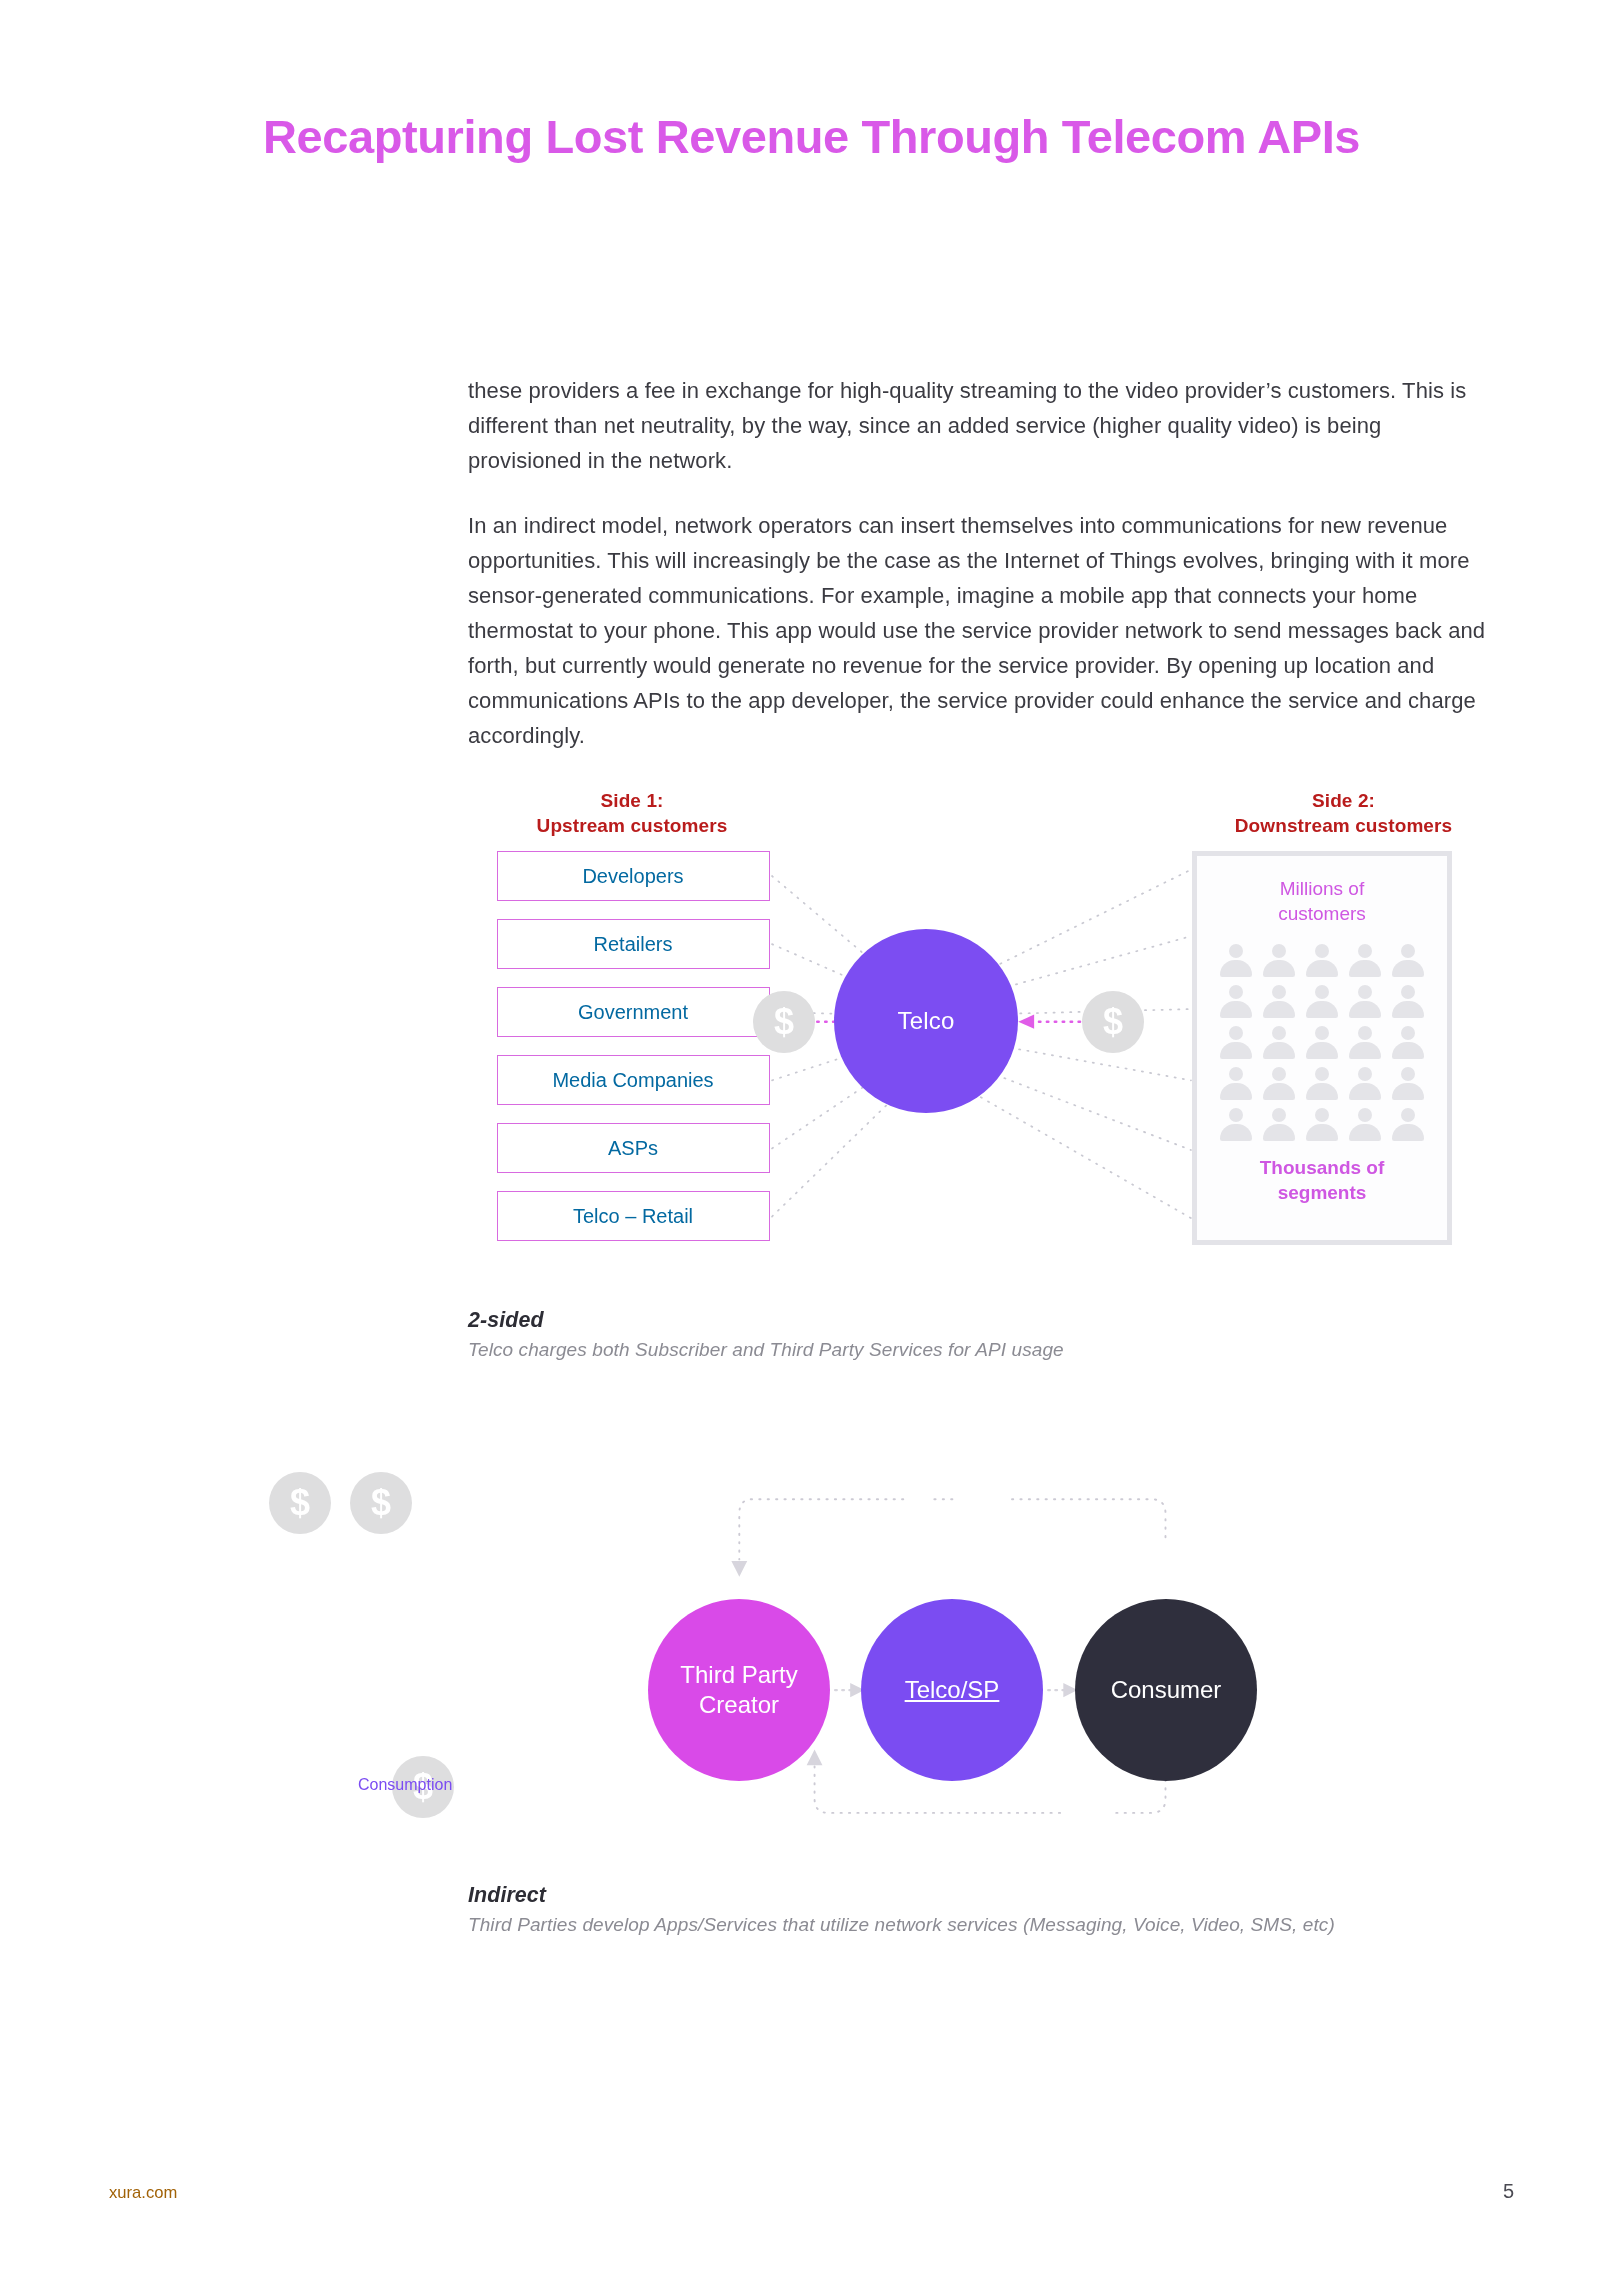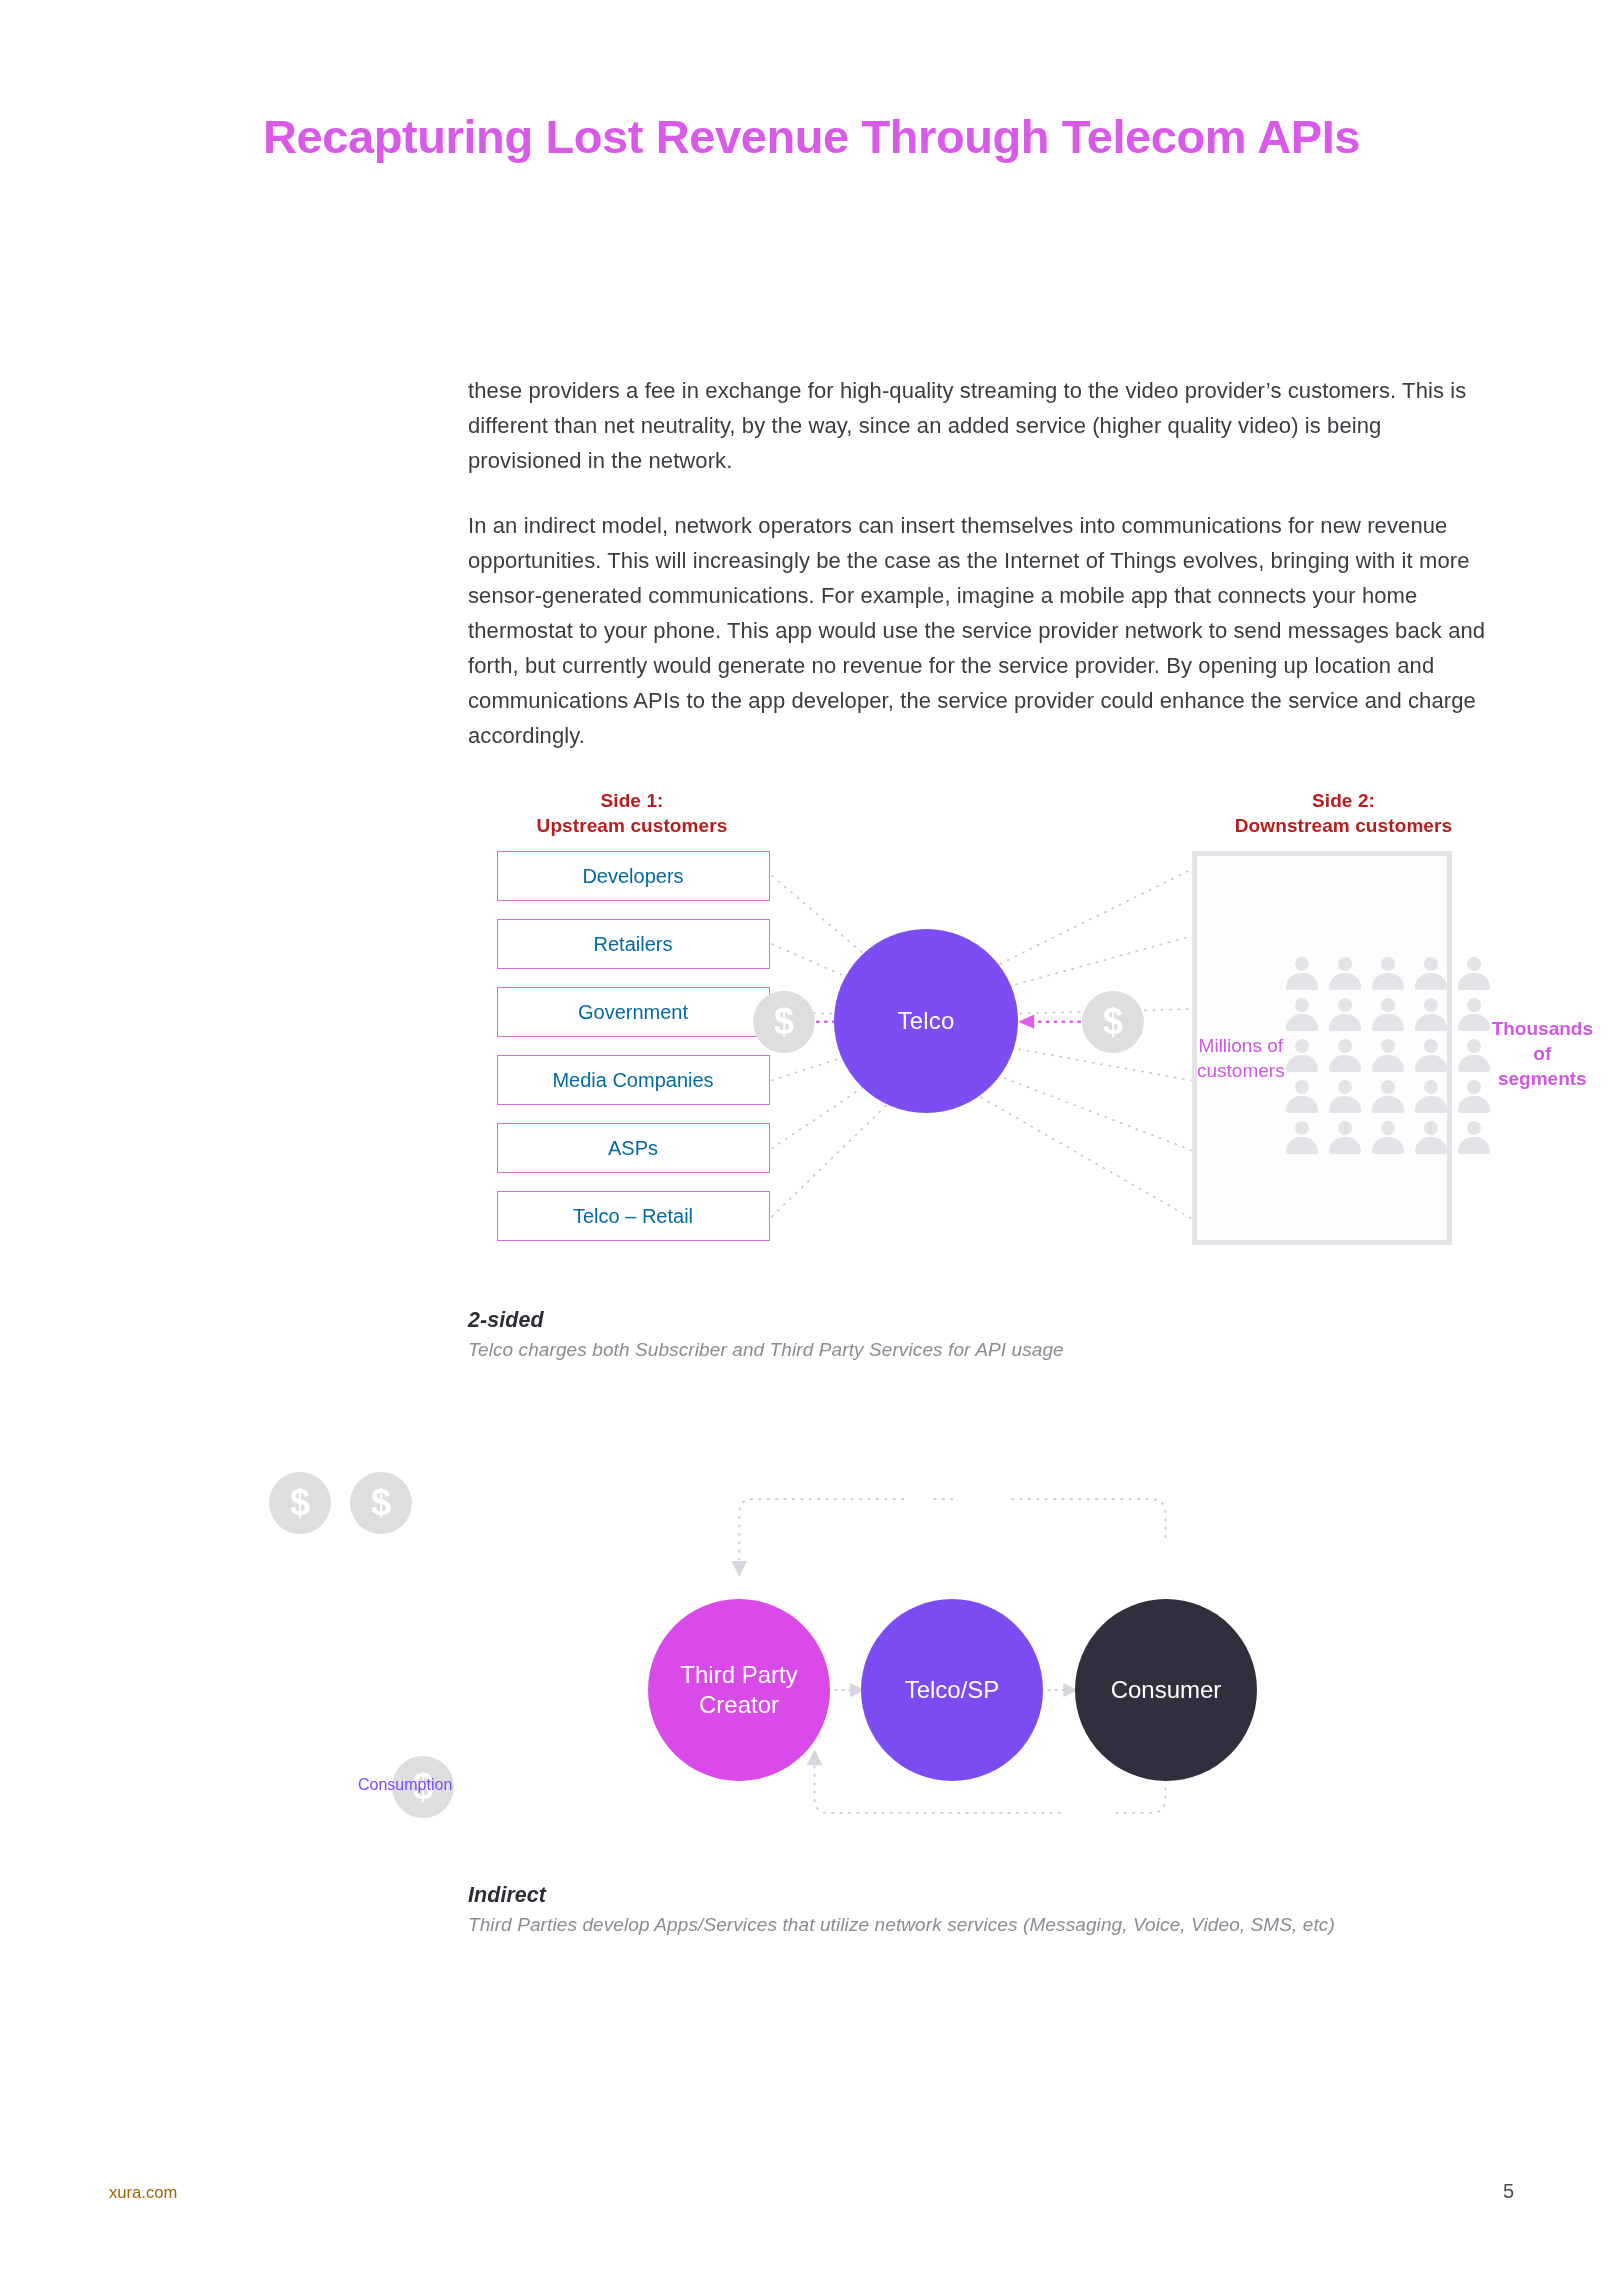--- a/index.html
+++ b/index.html
@@ -93,21 +93,21 @@
   .seg-panel {
     position: absolute;
     left: 724px;
     top: 70px;
     width: 260px;
     height: 394px;
     border: 5.5px solid #e3e3e8;
     background: #fdfdfe;
     box-sizing: border-box;
     display: flex;
-    flex-direction: row;
+    flex-direction: column;
     align-items: center;
   }
   .seg-label {
     font-size: 19px;
     line-height: 24.6px;
     color: #cf57e2;
     text-align: center;
     margin-top: 21.4px;
   }
   .seg-label.bottom { margin-top: 12.7px; font-weight: bold; }
@@ -239,20 +239,21 @@
     left: 22px; top: 141px;
     width: 182px; height: 182px;
     background: #d94ae8;
     font-size: 24px;
   }
   .f2-circle.telco {
     left: 235px; top: 141px;
     width: 182px; height: 182px;
     background: #7b4cf2;
     font-size: 24px;
+    text-decoration: underline;
   }
   .f2-circle.consumer {
     left: 449px; top: 141px;
     width: 182px; height: 182px;
     background: #2f2f3d;
     font-size: 24px;
   }
   .dollar.f2-a { left: 269px; top: 1472px; }
   .dollar.f2-b { left: 350px; top: 1472px; }
   .dollar.f2-c { left: 392px; top: 1756px; }

